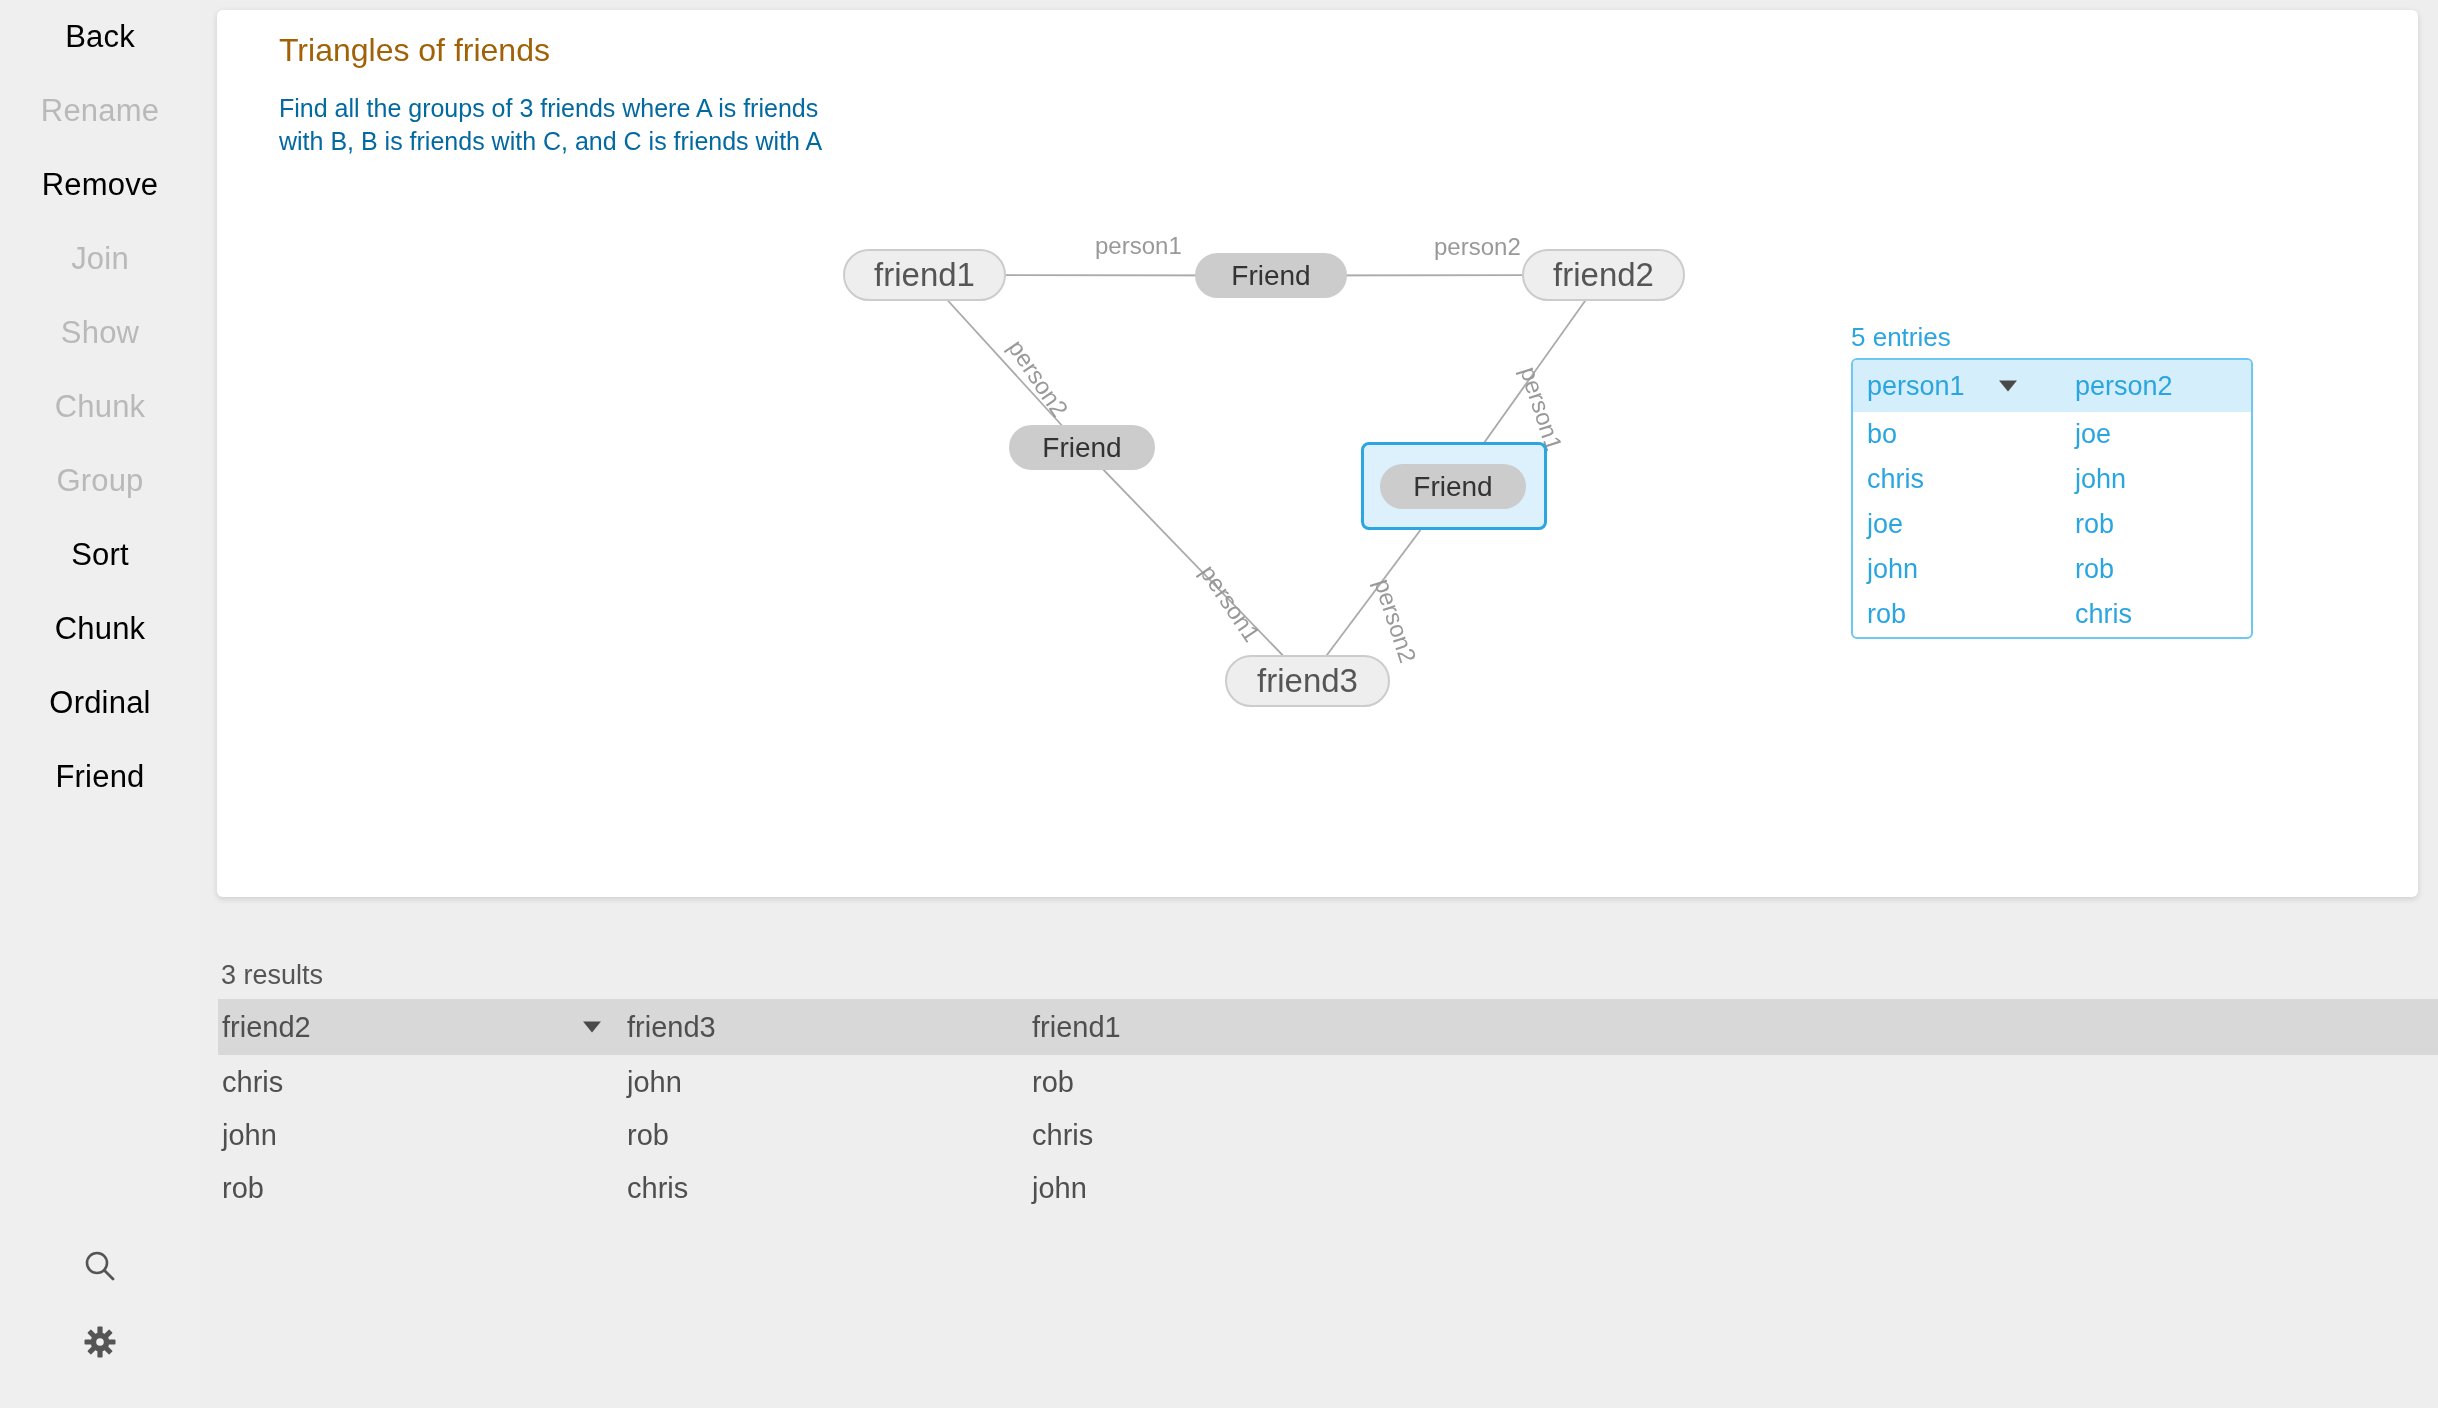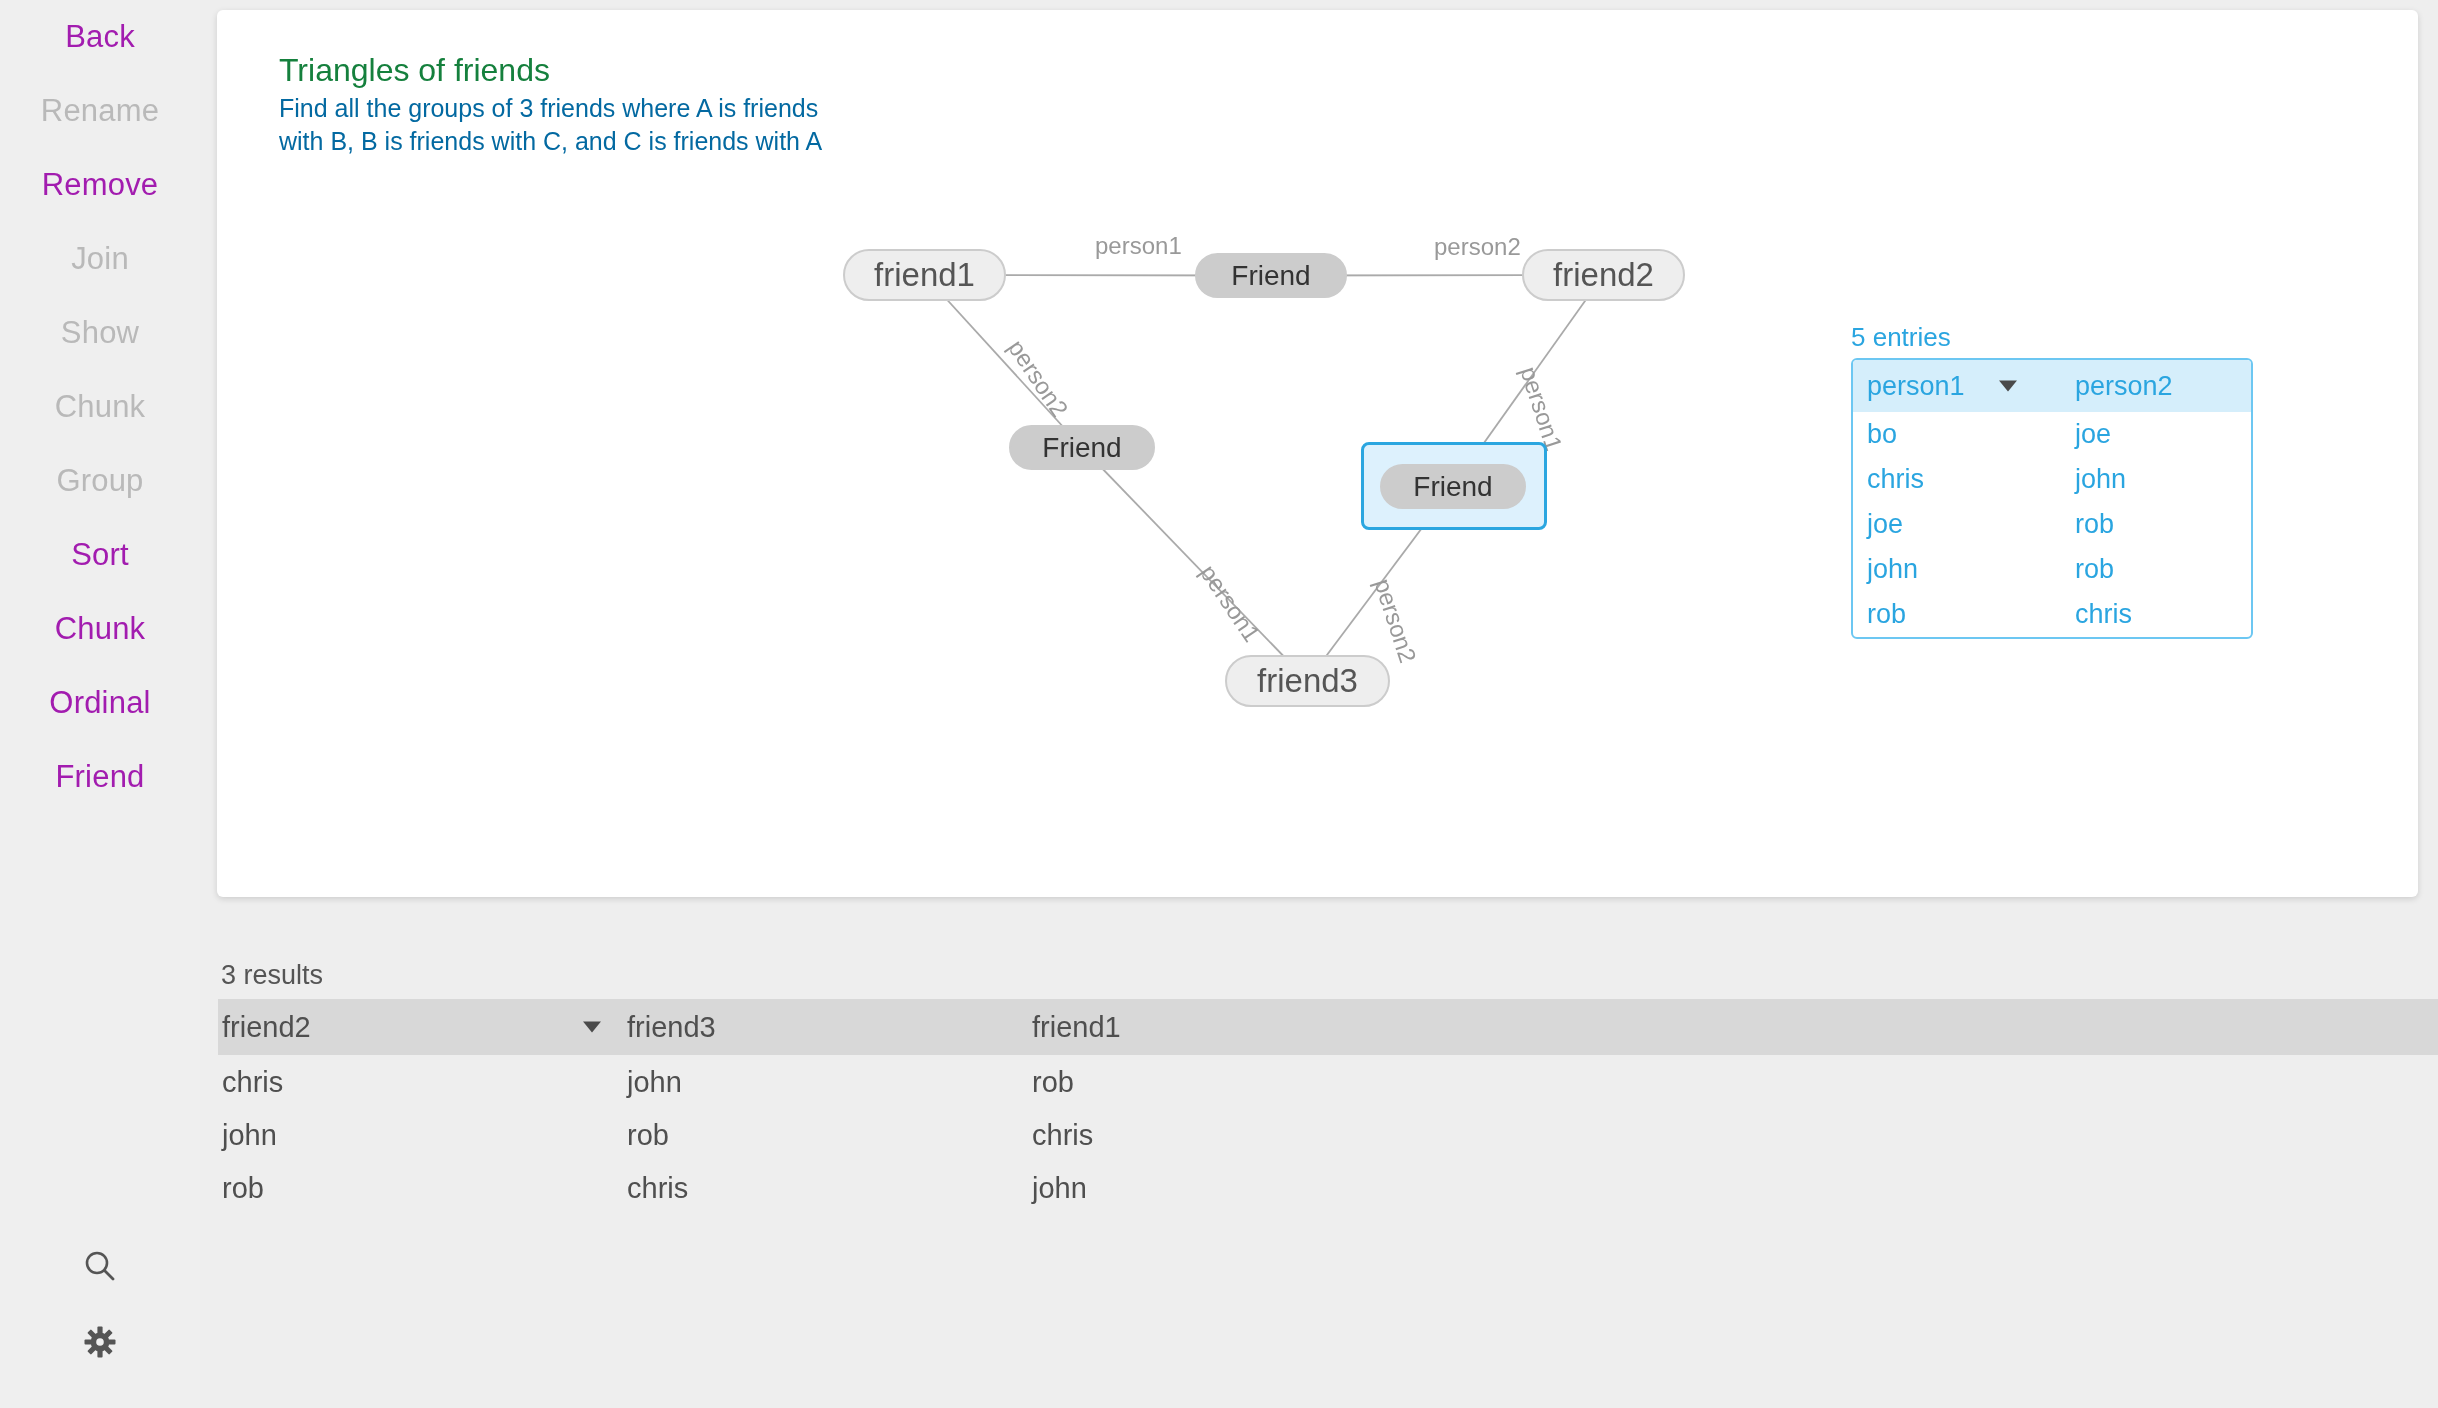--- a/index.html
+++ b/index.html
@@ -15,21 +15,21 @@
   
   .sidebar {
     position: absolute; left: 0; top: 0;
     width: 200px; height: 1408px;
     background: #efefef;
   }
   .sidebar-menu { position: absolute; left: 0; top: 0; width: 200px; }
   .sidebar-item {
     width: 200px; height: 74px;
     display: flex; align-items: center; justify-content: center;
-    font-size: 31px; color: #a21caf;
+    font-size: 31px; color: #000000;
     letter-spacing: .2px;
     cursor: pointer;
   }
   .sidebar-item.disabled { color: #b9b9b9; cursor: default; }
 
   .sidebar-tools { position: absolute; left: 0; bottom: 28px; width: 200px; }
   .tool-btn {
     width: 200px; height: 76px;
     display: flex; align-items: center; justify-content: center;
     cursor: pointer;
@@ -38,22 +38,22 @@
 
   
   .card {
     position: absolute; left: 217px; top: 10px;
     width: 2201px; height: 887px;
     background: #ffffff;
     border-radius: 6px;
     box-shadow: 0 2px 6px rgba(0,0,0,.14);
   }
   .card-title {
-    position: absolute; left: 62px; top: 42px;
-    font-size: 32px; color: #15803d;
+    position: absolute; left: 62px; top: 22px;
+    font-size: 32px; color: #a16207;
   }
   .card-desc {
     position: absolute; left: 62px; top: 82px;
     font-size: 25px; color: #0369a1;
     line-height: 33px;
     white-space: pre-line;
   }
 
   
   .graph { position: absolute; left: 0; top: 0; width: 2201px; height: 887px; }

